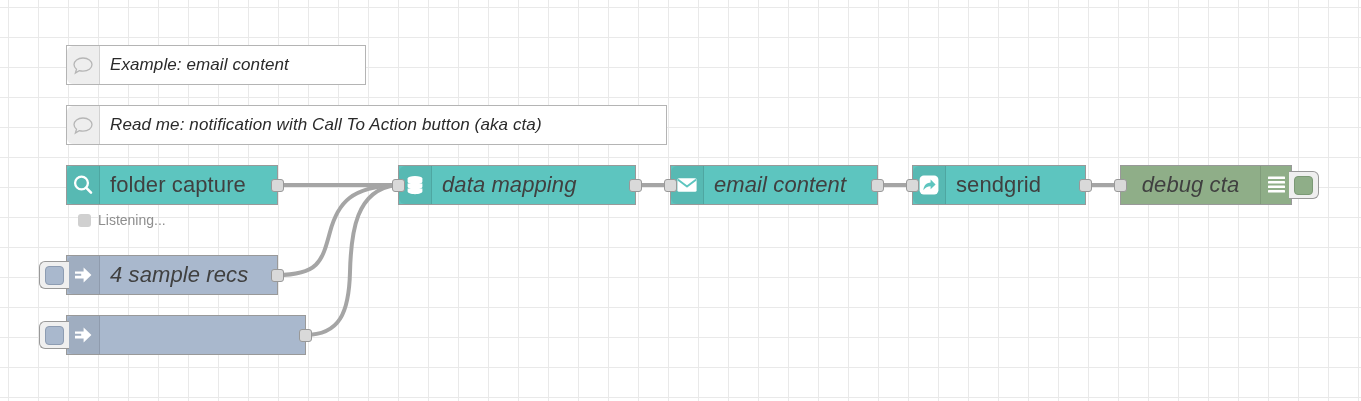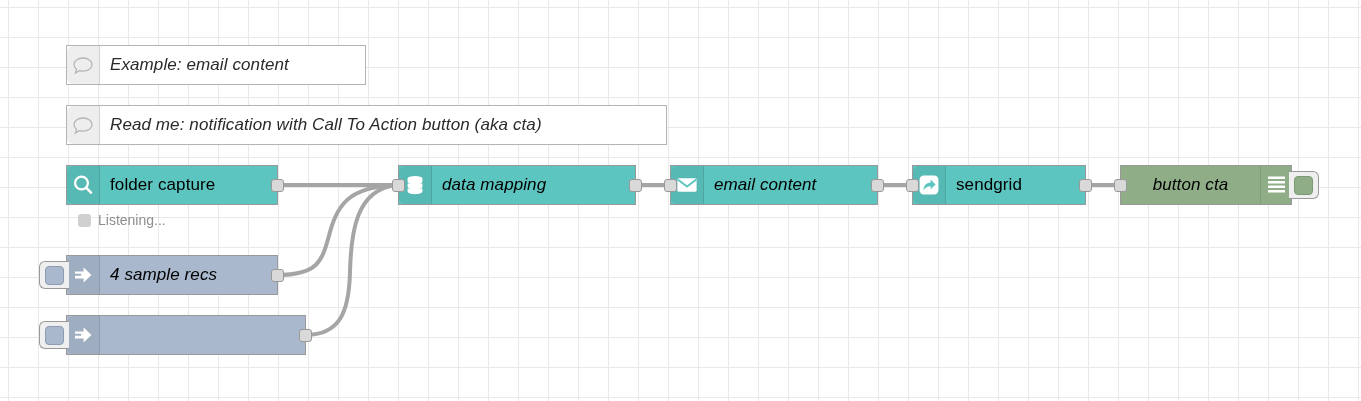--- a/index.html
+++ b/index.html
@@ -55,23 +55,23 @@
     display: flex;
     align-items: center;
     justify-content: center;
     background: rgba(0,0,0,0.05);
   }
   .node-label {
     flex: 1 1 auto;
     display: flex;
     align-items: center;
     padding: 0 10px;
-    font-size: 17px;
+    font-size: 22px;
     font-style: italic;
-    color: #000000;
+    color: #404040;
     white-space: nowrap;
     letter-spacing: 0.1px;
   }
   .node-label.not-italic { font-style: normal; }
 
   
   .port {
     position: absolute;
     width: 13px;
     height: 13px;
@@ -276,21 +276,21 @@
         <path d="M6.4 17.2 C6.8 11.6 10.4 9.6 13.6 9.5 L13.6 6.6 L18.6 11.5 L13.6 16.3
                  L13.6 13.3 C10.6 13.3 8.2 14.5 6.4 17.2 Z" fill="#5dc5bf"></path>
       </svg>
     </div>
     <div class="node-label not-italic">sendgrid</div>
     <div class="port in"></div>
     <div class="port out"></div>
   </div>
 
   <div class="node debug" style="left:1120px; top:165px; width:172px;">
-    <div class="node-label" style="justify-content:center;">button cta</div>
+    <div class="node-label" style="justify-content:center;">debug cta</div>
     <div class="debug-bars">
       <svg class="icn" width="19" height="20" viewBox="0 0 19 20">
         <rect x="1" y="1.5" width="17" height="2.6" rx="0.6" fill="#ffffff"></rect>
         <rect x="1" y="6.0" width="17" height="2.6" rx="0.6" fill="#ffffff"></rect>
         <rect x="1" y="10.5" width="17" height="2.6" rx="0.6" fill="#ffffff"></rect>
         <rect x="1" y="15.0" width="17" height="2.6" rx="0.6" fill="#ffffff"></rect>
       </svg>
     </div>
     <div class="port in"></div>
     <div class="debug-btn">

